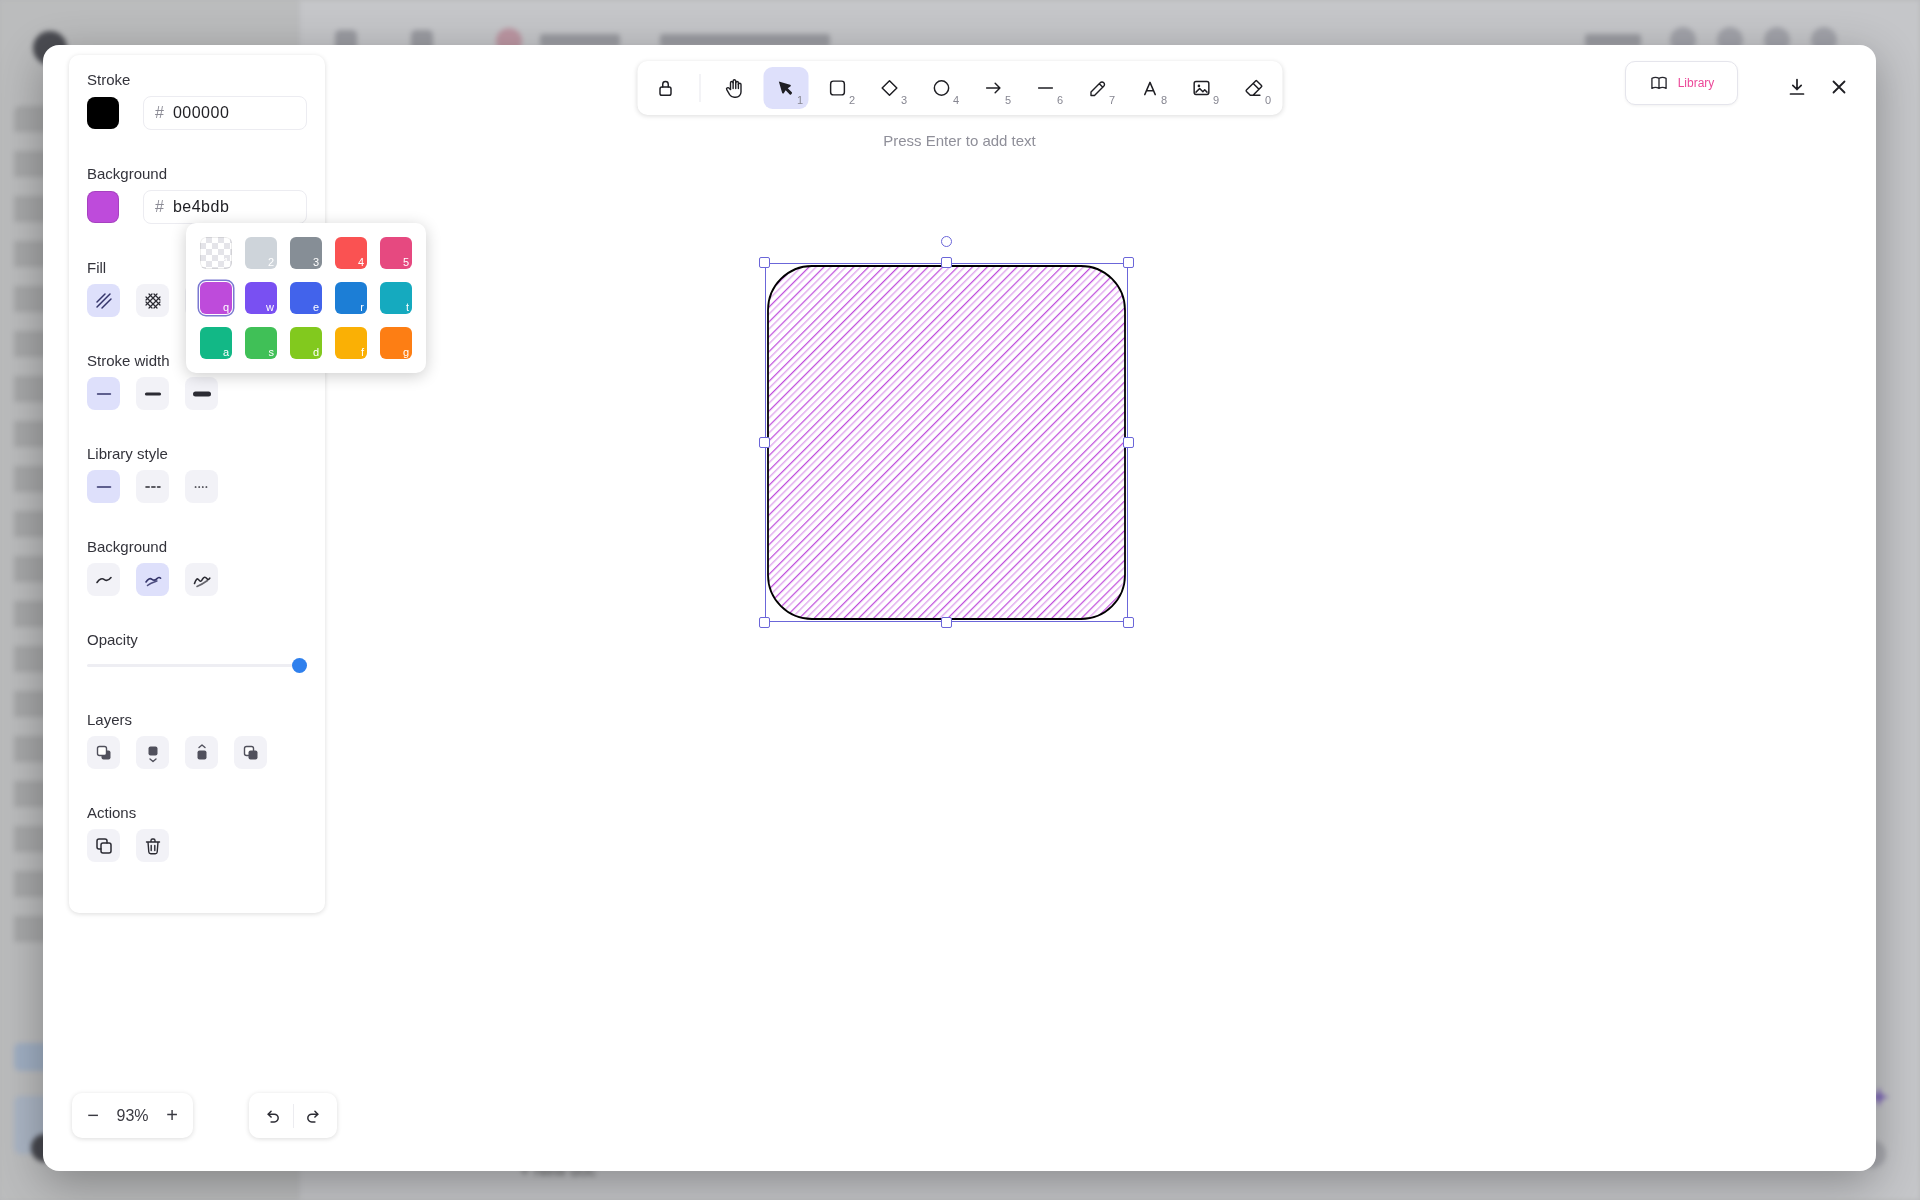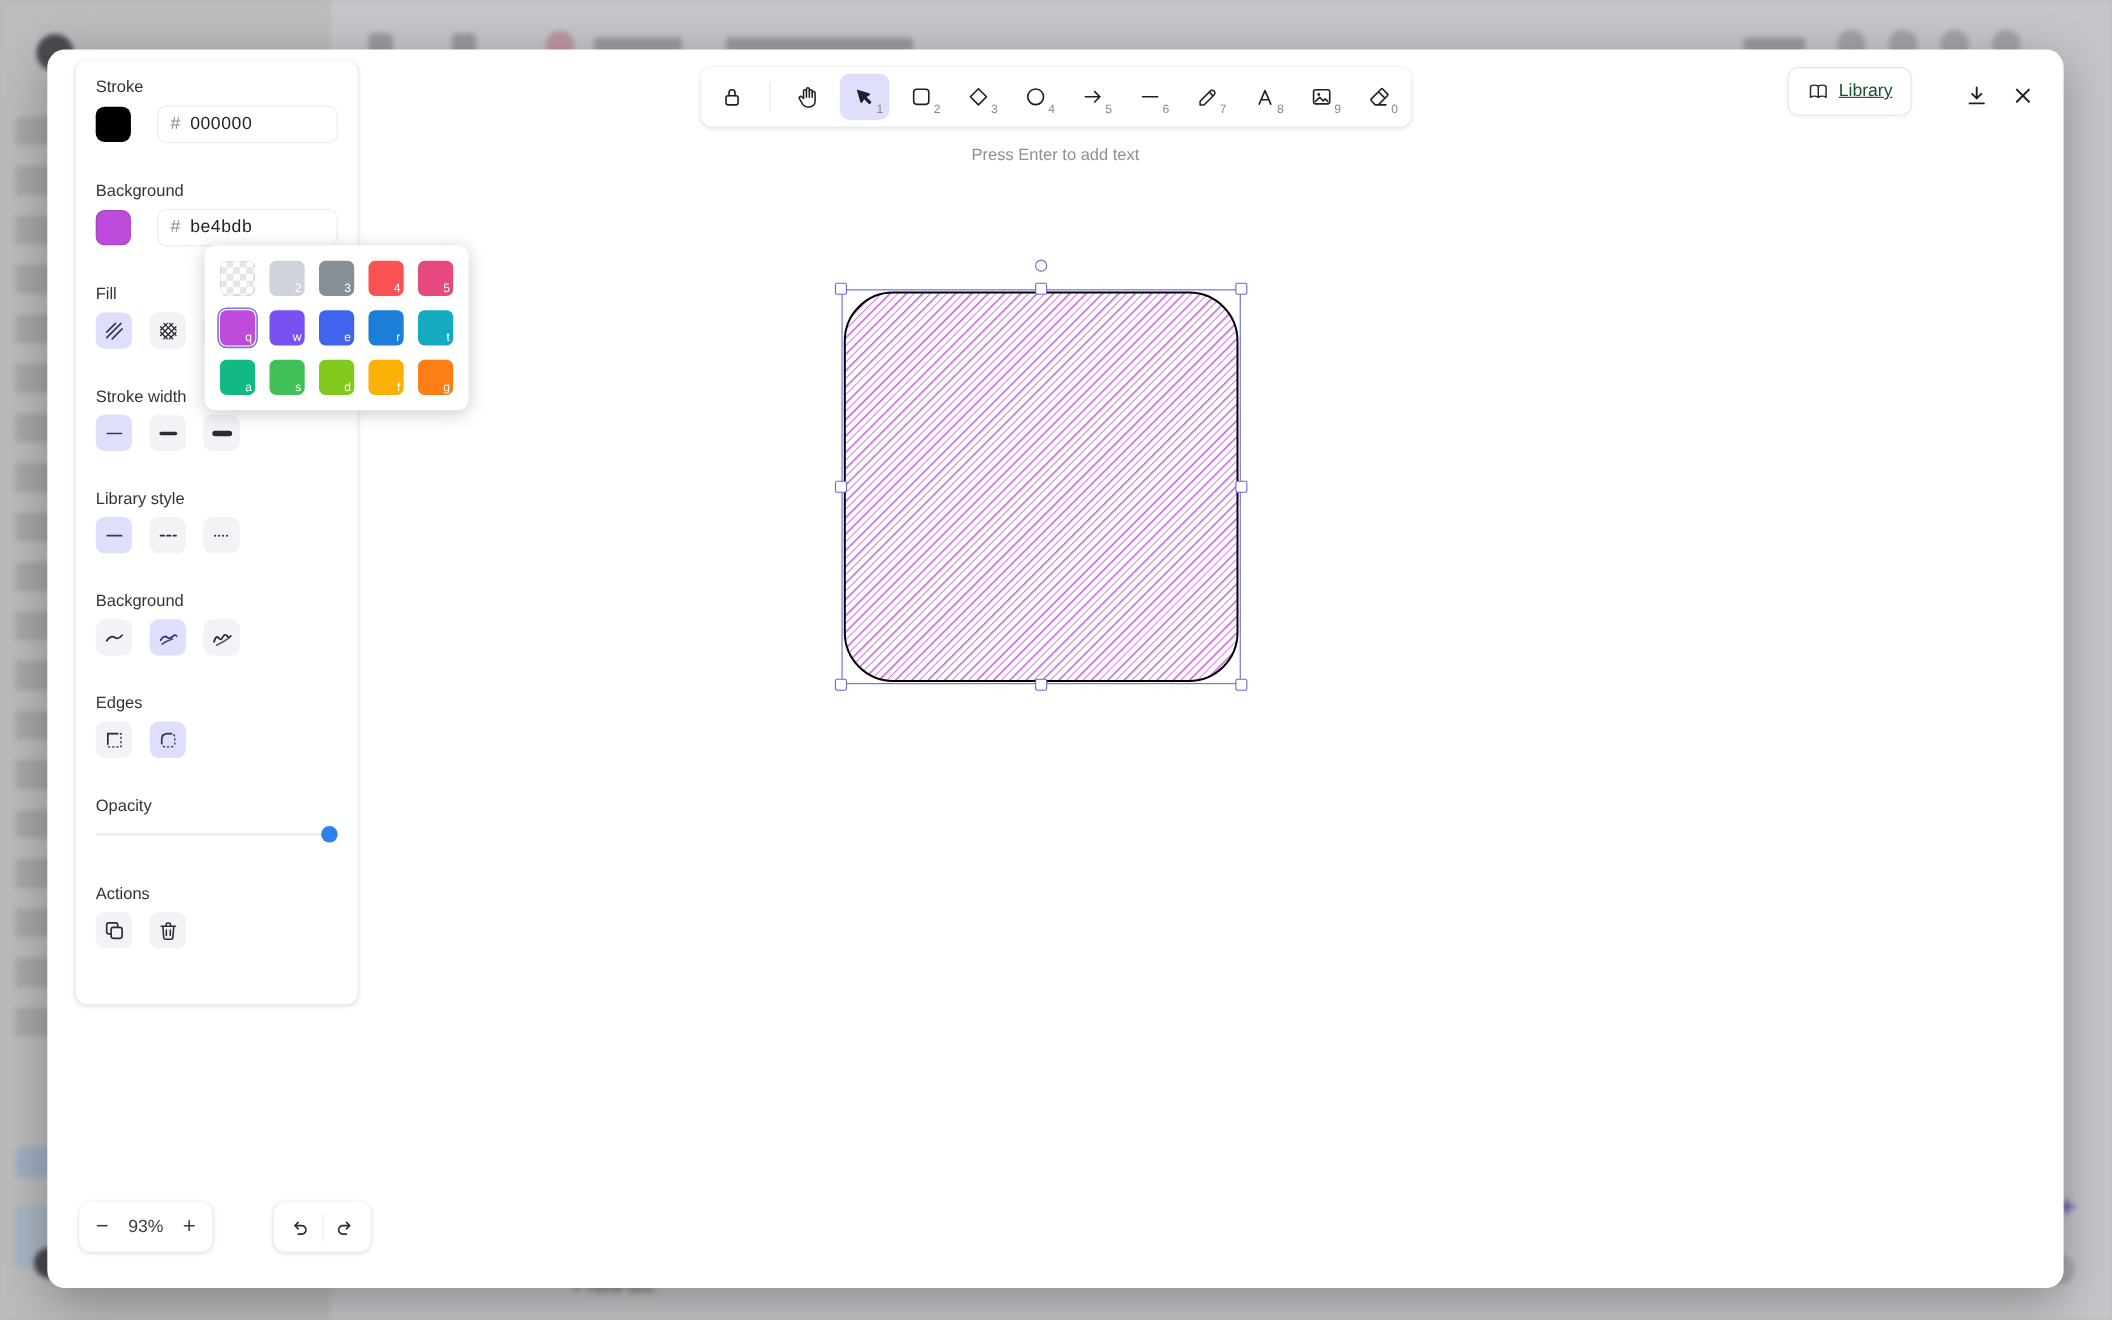--- a/index.html
+++ b/index.html
@@ -71,21 +71,21 @@
   .tool{position:relative;width:45px;height:42px;border-radius:9px;display:flex;align-items:center;
     justify-content:center;cursor:pointer;color:#1f1f24;}
   .tool.active{background:#dee0fb;}
   .tool .shortcut{position:absolute;right:5px;bottom:3px;font-size:11px;color:#868691;}
   .tb-divider{width:1px;height:28px;background:#e8e8ee;margin:0 4px;}
 
   
   .library-btn{position:absolute;left:1582px;top:16px;width:113px;height:44px;border:1px solid #e5e5ec;
     border-radius:10px;background:#fff;display:flex;align-items:center;justify-content:center;gap:9px;
     cursor:pointer;box-shadow:0 1px 3px rgba(0,0,0,0.06);z-index:2;}
-  .library-btn span{font-size:16px;color:#14532d;text-decoration:underline;}
+  .library-btn span{font-size:12px;color:#ec4899;}
   .iconbtn{position:absolute;top:24px;width:36px;height:36px;display:flex;align-items:center;
     justify-content:center;cursor:pointer;color:#1f1f24;z-index:2;}
 
   
   .hint{position:absolute;left:0;right:0;top:87px;text-align:center;font-size:15px;color:#8f8f99;}
   .shape-wrap{position:absolute;left:722px;top:218px;width:363px;height:359px;}
   .selection{position:absolute;left:722px;top:218px;width:363px;height:359px;
     border:1.5px solid #6b66d9;}
   .handle{position:absolute;width:11px;height:11px;background:#fff;border:1.3px solid #6b66d9;
     border-radius:2px;cursor:pointer;}
@@ -369,46 +369,58 @@
         </div>
         <div class="pbtn">
           <svg width="20" height="20" viewBox="0 0 20 20" fill="none" stroke="currentColor" stroke-width="1.6" stroke-linecap="round">
             <path d="M2.5 13.5c1.4-4.2 2.8-5.8 4.3-3.6 1.3 1.9 2.4 1.8 3.7-.7 1.3-2.4 2.8-2.7 4.3-.7 1 1.3 2 1.2 3-.4"></path>
             <path d="M5 16.5c3.5-1.5 7-3.5 10.5-6" opacity=".7"></path>
             </svg>
         </div>
       </div>
     </div>
 
-    <div class="sec">
-      <div class="lbl">Edges</div>
-      <div class="btnrow">
-        <div class="pbtn">
-          <svg width="20" height="20" viewBox="0 0 20 20" fill="none" stroke="currentColor" stroke-width="1.5" stroke-linecap="round">
-            <rect x="4" y="4" width="12" height="12" stroke-dasharray="1.2 2.6" stroke-width="1.2"></rect>
-            <path d="M4 13V4h9"></path>
-            </svg>
-        </div>
-        <div class="pbtn active">
-          <svg width="20" height="20" viewBox="0 0 20 20" fill="none" stroke="currentColor" stroke-width="1.5" stroke-linecap="round">
-            <rect x="4" y="4" width="12" height="12" rx="3.5" stroke-dasharray="1.2 2.6" stroke-width="1.2"></rect>
-            <path d="M4 13V9a5 5 0 0 1 5-5h4"></path>
-            </svg>
-        </div>
-      </div>
-    </div>
 
     <div class="sec">
       <div class="lbl">Opacity</div>
       <div class="slider">
         <div class="track"></div>
         <div class="knob" style="left: calc(100% - 15px);"></div>
       </div>
     </div>
 
+    <div class="sec">
+      <div class="lbl">Layers</div>
+      <div class="btnrow">
+        <div class="pbtn">
+          <svg width="20" height="20" viewBox="0 0 20 20">
+            <rect x="7.5" y="7.5" width="9" height="9" rx="2" fill="#50505c"></rect>
+            <rect x="3.5" y="3.5" width="9" height="9" rx="2" fill="#ffffff" stroke="#50505c" stroke-width="1.4"></rect>
+            </svg>
+        </div>
+        <div class="pbtn">
+          <svg width="20" height="20" viewBox="0 0 20 20" fill="none" stroke="#50505c" stroke-width="1.4" stroke-linecap="round" stroke-linejoin="round">
+            <rect x="5.5" y="3.5" width="9" height="9" rx="2" fill="#50505c" stroke="none"></rect>
+            <path d="M7 16l3 2.5 3-2.5"></path>
+            </svg>
+        </div>
+        <div class="pbtn">
+          <svg width="20" height="20" viewBox="0 0 20 20" fill="none" stroke="#50505c" stroke-width="1.4" stroke-linecap="round" stroke-linejoin="round">
+            <rect x="5.5" y="7.5" width="9" height="9" rx="2" fill="#50505c" stroke="none"></rect>
+            <path d="M7 4.5L10 2l3 2.5"></path>
+            </svg>
+        </div>
+        <div class="pbtn">
+          <svg width="20" height="20" viewBox="0 0 20 20">
+            <rect x="3.5" y="3.5" width="9" height="9" rx="2" fill="#ffffff" stroke="#50505c" stroke-width="1.4"></rect>
+            <rect x="7.5" y="7.5" width="9" height="9" rx="2" fill="#50505c"></rect>
+            </svg>
+        </div>
+      </div>
+    </div>
 
     <div class="sec">
       <div class="lbl">Actions</div>
       <div class="btnrow">
         <div class="pbtn">
           <svg width="20" height="20" viewBox="0 0 20 20" fill="none" stroke="currentColor" stroke-width="1.5" stroke-linecap="round" stroke-linejoin="round">
             <rect x="7" y="7" width="10" height="10" rx="2"></rect>
             <path d="M13 7V5a2 2 0 0 0-2-2H5a2 2 0 0 0-2 2v6a2 2 0 0 0 2 2h2"></path>
             </svg>
         </div>

